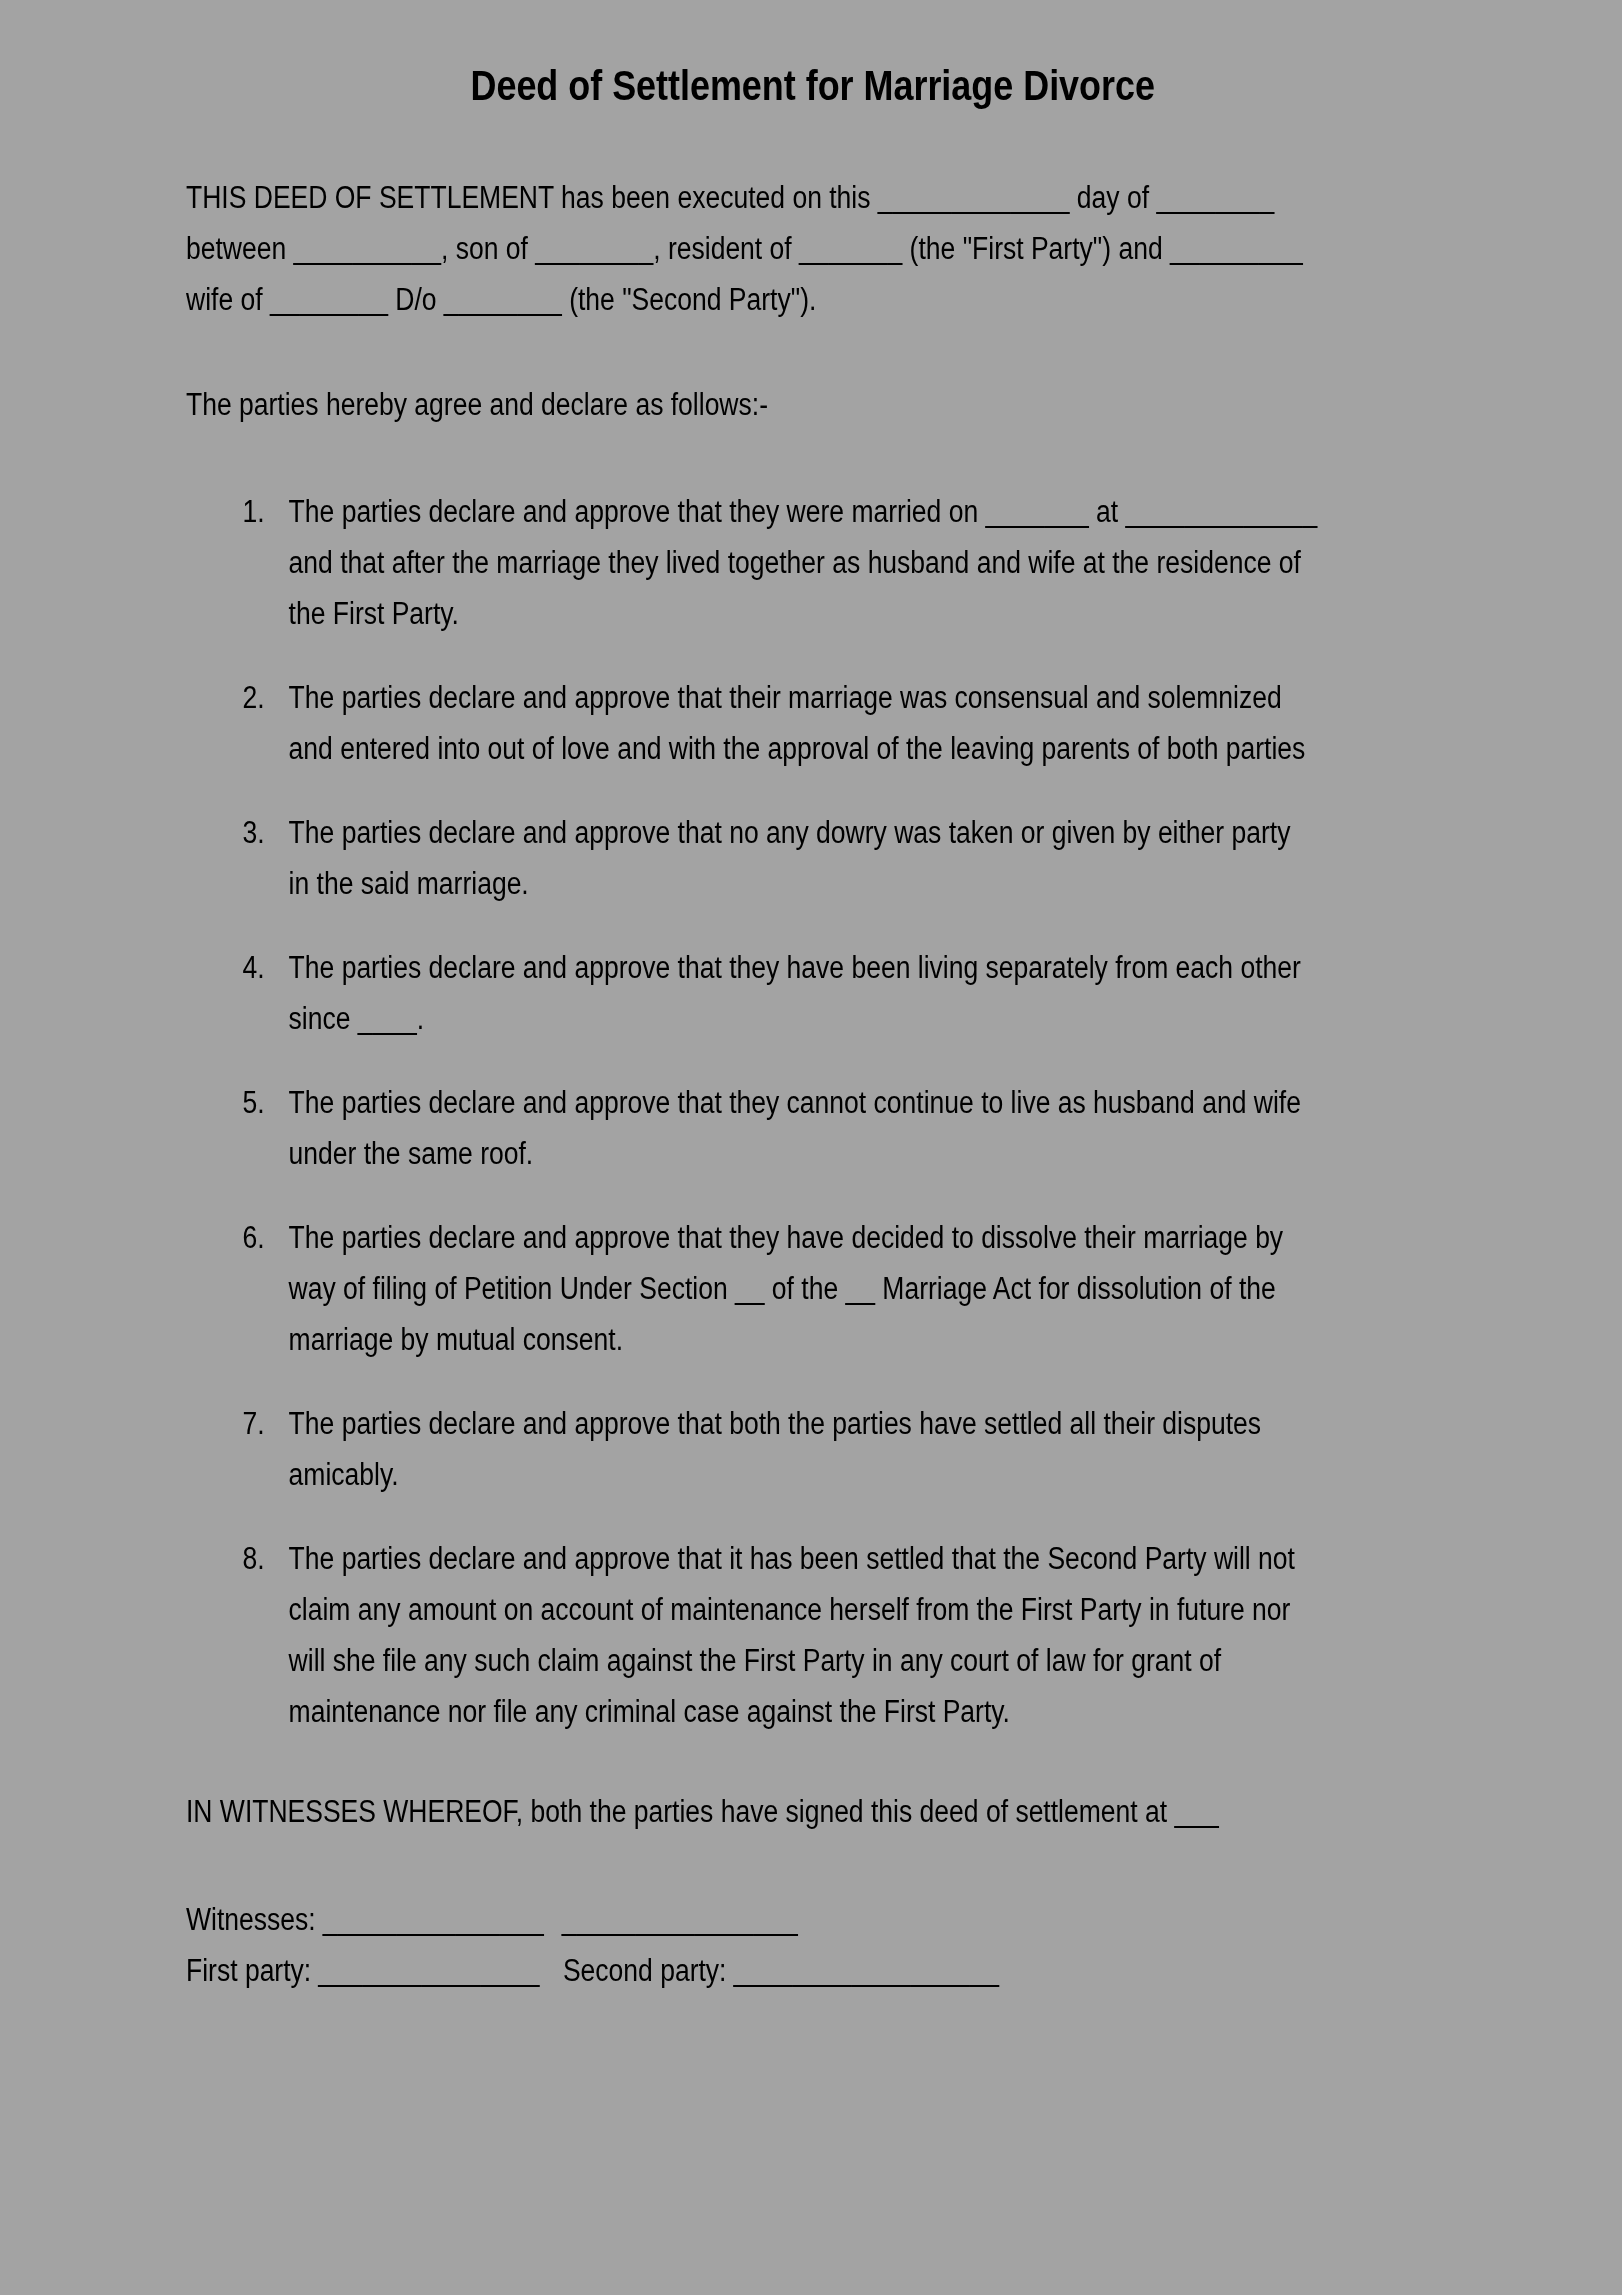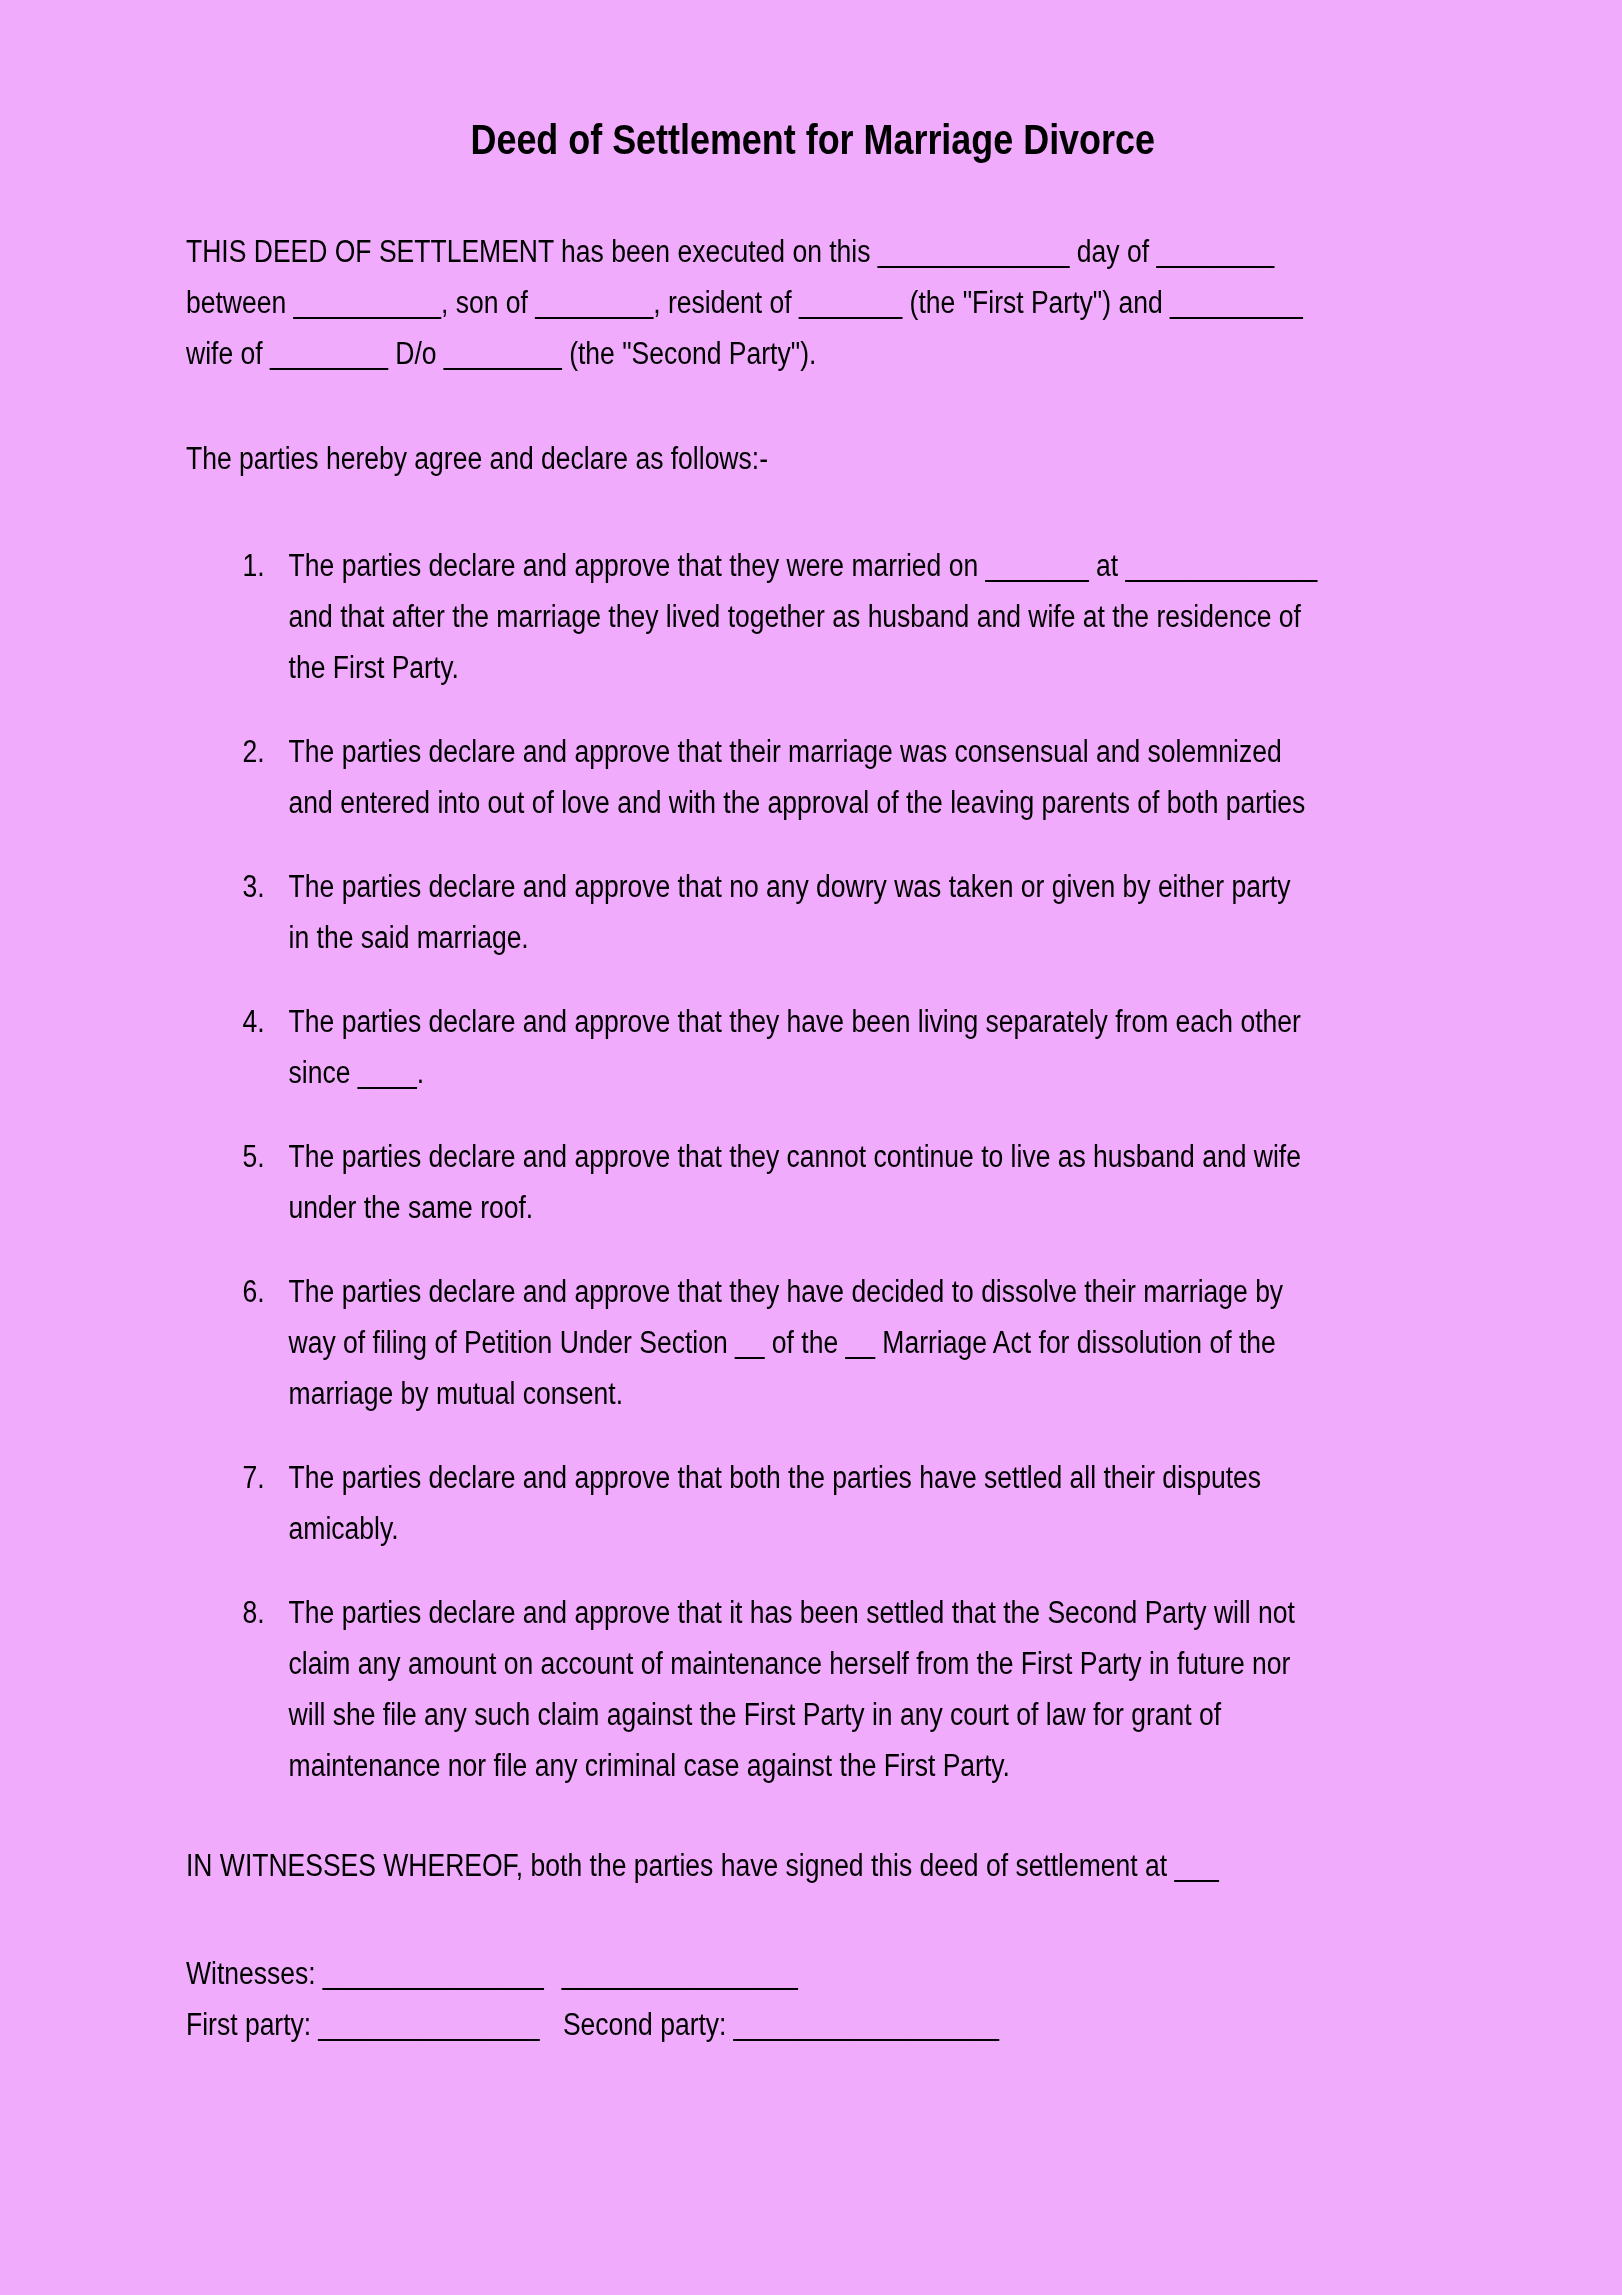--- a/index.html
+++ b/index.html
@@ -4,24 +4,24 @@
 <style>
   html, body {
     margin: 0;
     padding: 0;
     background: #ffffff;
   }
   .page {
     position: relative;
     width: 1623px;
     height: 2296px;
-    background: #f0abfc;
+    background: #a3a3a3;
     color: #000000;
     box-sizing: border-box;
-    padding: 114px 0 0 186px;
+    padding: 60px 0 0 186px;
     overflow: hidden;
     font-family: "Liberation Sans", "DejaVu Sans", sans-serif;
   }
   
   .doc {
     width: 1466px;
     transform: scaleX(0.855);
     transform-origin: top left;
     font-size: 31px;
     line-height: 51px;

